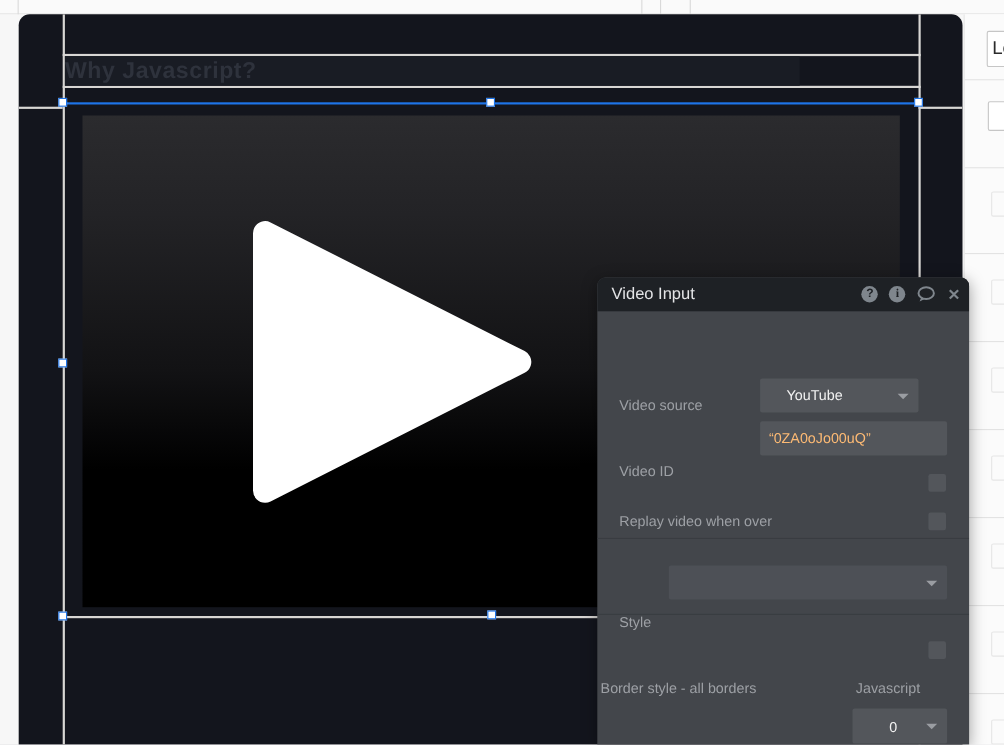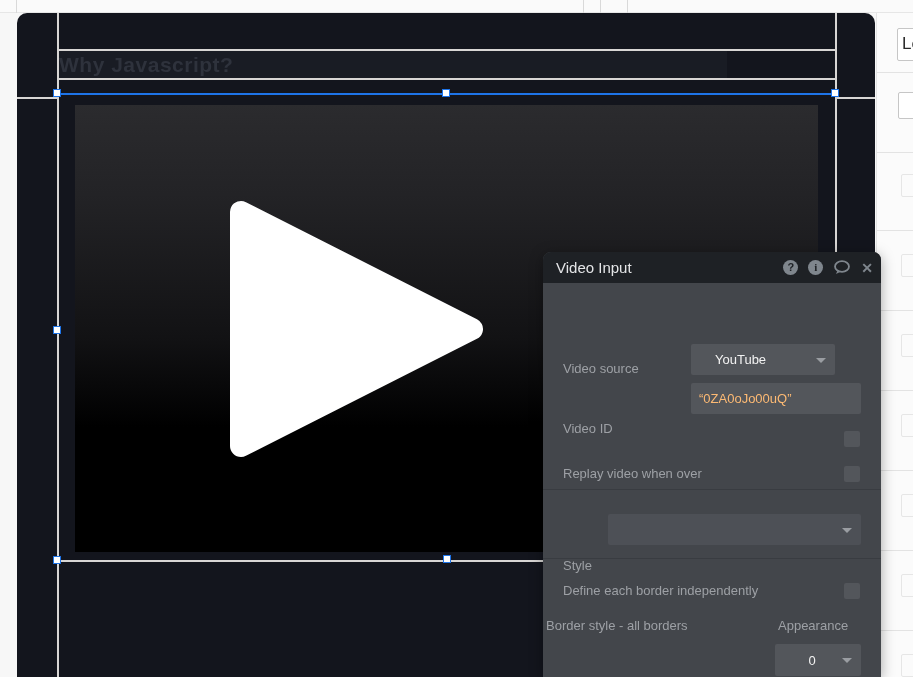--- a/index.html
+++ b/index.html
@@ -151,25 +151,24 @@
     <div class="divider" style="top:237px;"></div>
 
     <span class="p-label" style="left:20px; top:270px;margin-top:36px;">Style</span>
     <div class="field" style="left:65px; top:262px; width:253px; height:31px; padding-left:10px; background:#4d5056;">
       <span></span>
       <span class="caret"></span>
     </div>
 
     <div class="divider" style="top:306px;"></div>
 
-    <span class="p-label" style="left:20px; top:331px;">Define each border independently</span>
     <div class="checkbox" style="left:301px; top:331px;"></div>
 
     <span class="p-label" style="left:3px; top:366px;">Border style - all borders</span>
-    <span class="p-label" style="left:235px; top:366px;">Appearance</span>
+    <span class="p-label" style="left:235px; top:366px;">Javascript</span>
 
     <div class="field" style="left:232px; top:392px; width:86px; height:32px; justify-content:center; padding-right:12px;">
       <span>0</span>
       <span class="caret"></span>
     </div>
   </div>
 
 </div>
 
 </body></html>

